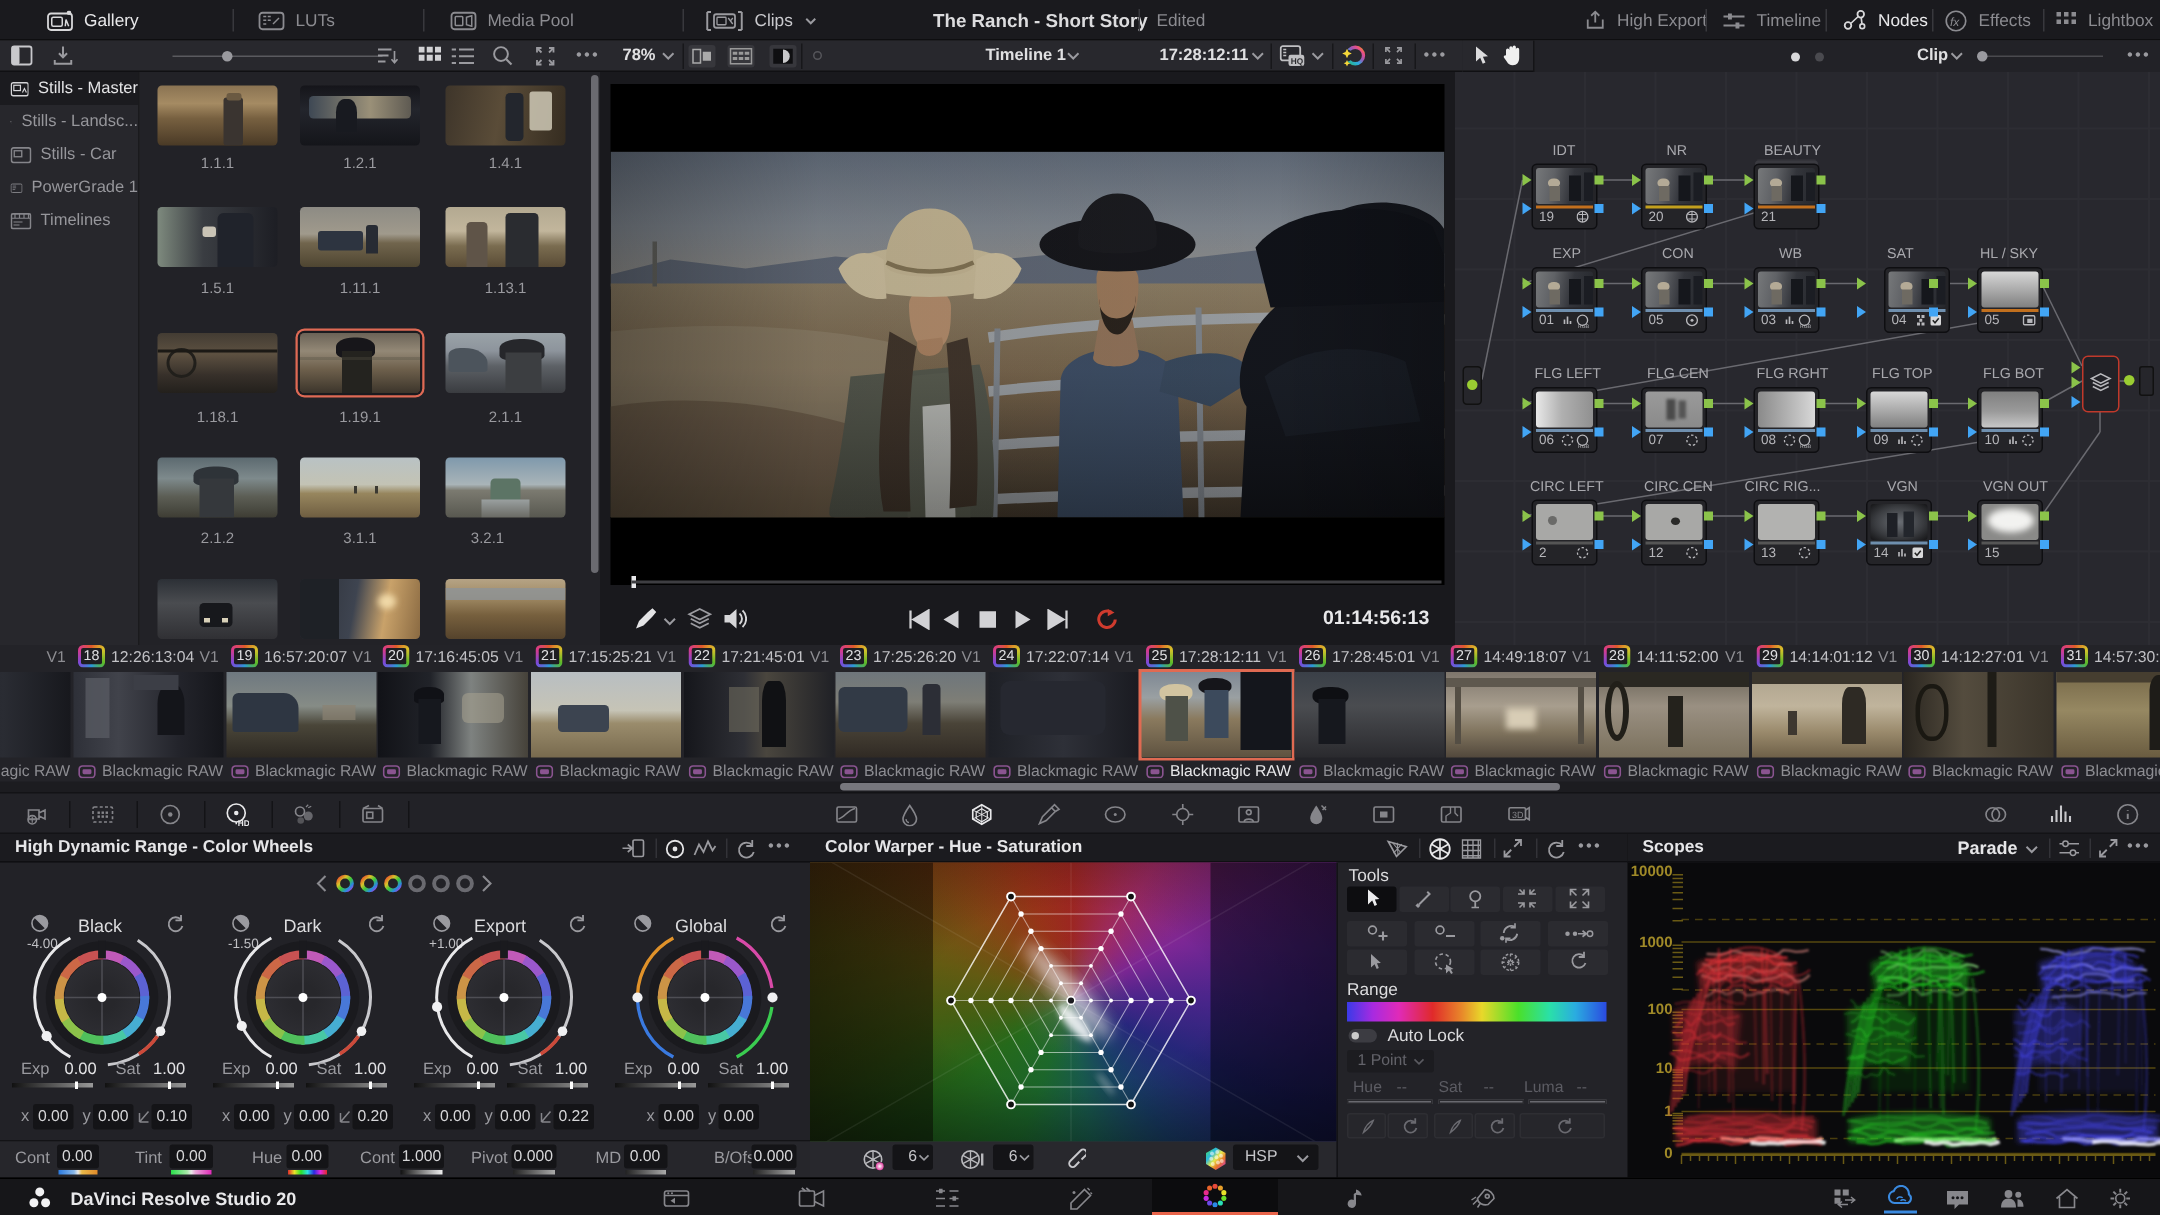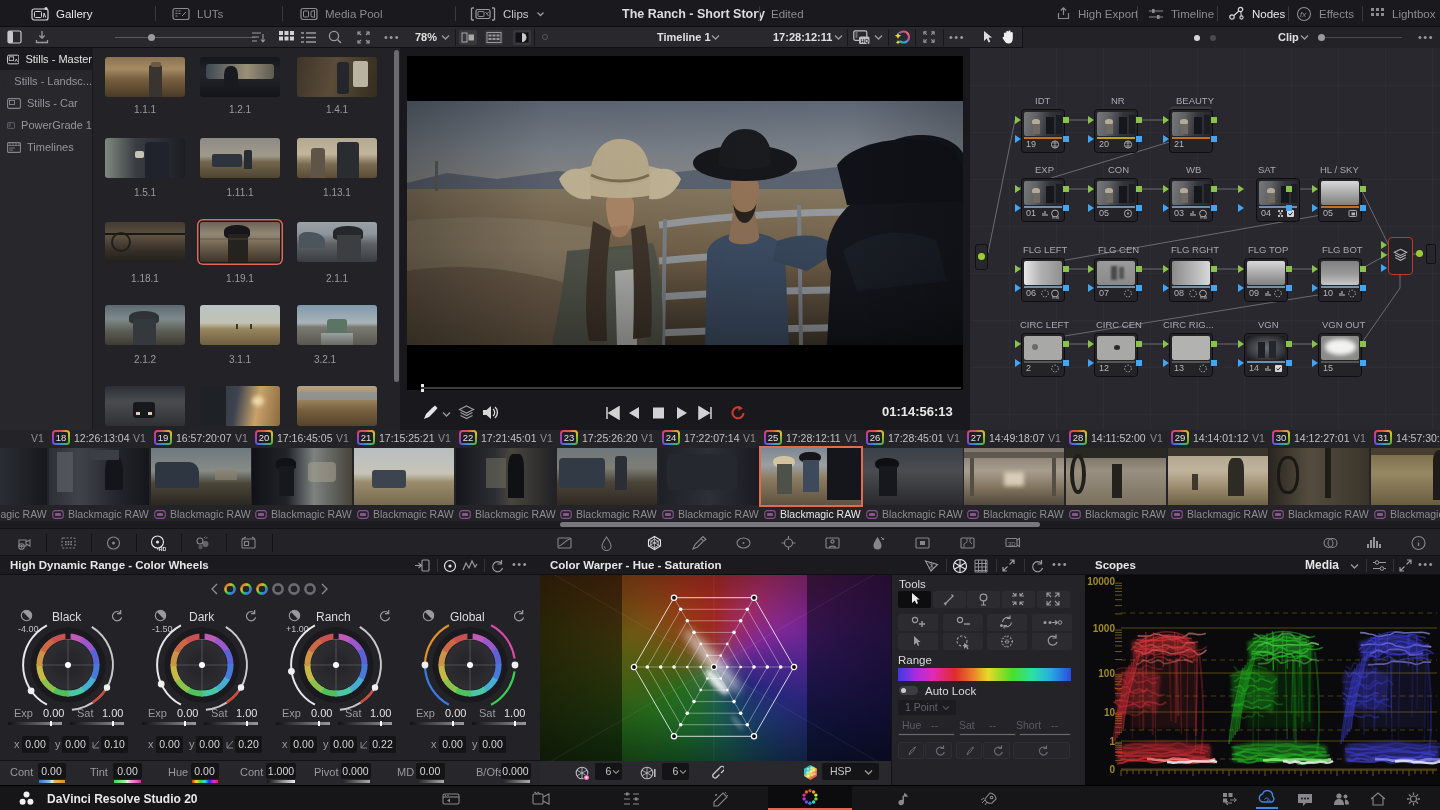--- a/index.html
+++ b/index.html
@@ -1300,21 +1300,21 @@
     <div class="abs" style="left:204px;top:166px;width:54px;height:2.5px;background:linear-gradient(90deg,#111,#999);"></div>
     <div class="abs" style="left:246px;top:164.5px;width:2px;height:5px;background:#fff;"></div>
     <div class="abs txt" style="left:148px;top:182px;">x</div>
     <div class="abs" style="left:156px;top:180px;width:27px;height:17px;background:#141417;border-radius:2px;color:#d6d6d8;font-size:10.5px;text-align:center;line-height:17px;">0.00</div>
     <div class="abs txt" style="left:189px;top:182px;">y</div>
     <div class="abs" style="left:196px;top:180px;width:27px;height:17px;background:#141417;border-radius:2px;color:#d6d6d8;font-size:10.5px;text-align:center;line-height:17px;">0.00</div>
     <svg class="abs" style="left:226px;top:184px;" width="8" height="9" viewBox="0 0 8 9">
         <path d="M1 8 L7 1 M1 8 h6 M1 8 V2" stroke="#85858a" stroke-width="1"></path>
       </svg>
     <div class="abs" style="left:235px;top:180px;width:27px;height:17px;background:#141417;border-radius:2px;color:#d6d6d8;font-size:10.5px;text-align:center;line-height:17px;">0.20</div>
-    <div class="abs" style="left:316px;top:54px;color:#dcdcde;font-size:12px;">Ranch</div>
+    <div class="abs" style="left:316px;top:54px;color:#dcdcde;font-size:12px;">Export</div>
     <svg class="abs" style="left:288px;top:53px;" width="13" height="13" viewBox="0 0 13 13">
         <circle cx="6.5" cy="6.5" r="5.2" fill="none" stroke="#9a9a9f" stroke-width="1.1"></circle>
         <path d="M6.5 1.3 A5.2 5.2 0 0 1 6.5 11.7 Z" fill="#9a9a9f" transform="rotate(-45 6.5 6.5)"></path>
       </svg>
     <svg class="abs" style="left:378px;top:53px;" width="13" height="13" viewBox="0 0 14 14">
         <path d="M11.5 4.5 A5 5 0 1 0 12.5 9" fill="none" stroke="#9a9a9f" stroke-width="1.3"></path>
         <path d="M11.5 1 v4 h-4" fill="none" stroke="#9a9a9f" stroke-width="1.3"></path>
       </svg>
     <div class="abs" style="left:286px;top:68px;color:#c0c0c4;font-size:9px;">+1.00</div>
     <svg class="abs" style="left:288px;top:61px;" width="96" height="96" viewBox="0 0 96 96">
@@ -1671,21 +1671,21 @@
     <div class="abs" style="left:358px;top:144px;width:58px;height:15px;background:#1c1c20;border-radius:2px;">
         <span style="position:absolute;left:7px;top:1px;color:#63636a;font-size:10.5px;">1 Point</span>
         <svg class="abs" style="left:44px;top:5px;" width="8" height="6" viewBox="0 0 9 7">
           <path d="M1 1.5 L4.5 5 L8 1.5" stroke="#5a5a60" stroke-width="1.3" fill="none"></path>
         </svg>
       </div>
     <div class="abs" style="left:362px;top:163px;color:#5c5c63;font-size:10.5px;">Hue</div>
     <div class="abs" style="left:391px;top:163px;color:#5c5c63;font-size:10.5px;">--</div>
     <div class="abs" style="left:419px;top:163px;color:#5c5c63;font-size:10.5px;">Sat</div>
     <div class="abs" style="left:449px;top:163px;color:#5c5c63;font-size:10.5px;">--</div>
-    <div class="abs" style="left:476px;top:163px;color:#5c5c63;font-size:10.5px;">Short</div>
+    <div class="abs" style="left:476px;top:163px;color:#5c5c63;font-size:10.5px;">Luma</div>
     <div class="abs" style="left:511px;top:163px;color:#5c5c63;font-size:10.5px;">--</div>
     <div class="abs" style="left:358px;top:177px;width:57px;height:3px;background:#69696f;border:1px solid #2a2a2e;"></div>
     <div class="abs" style="left:419px;top:177px;width:57px;height:3px;background:#69696f;border:1px solid #2a2a2e;"></div>
     <div class="abs" style="left:479px;top:177px;width:52px;height:3px;background:#69696f;border:1px solid #2a2a2e;"></div>
     <div style="position:absolute;height:17px;background:#2b2b30;border-radius:2px;left:358px;top:186px;width:26px;background:#26262b;border:1px solid #2e2e33;"><svg width="26" height="15" viewBox="0 0 22 15" preserveAspectRatio="xMidYMid meet">
           <path d="M8 12 C9 8 12 5 14.5 4 C13.5 7 10.5 10 8 12 Z" fill="none" stroke="#6a6a70" stroke-width="1"></path>
         </svg></div>
     <div style="position:absolute;height:17px;background:#2b2b30;border-radius:2px;left:385px;top:186px;width:27px;background:#26262b;border:1px solid #2e2e33;"><svg width="27" height="15" viewBox="0 0 22 15" preserveAspectRatio="xMidYMid meet">
           <path d="M15 5.5 A4 4 0 1 0 15.8 9" fill="none" stroke="#6a6a70" stroke-width="1.2"></path>
           <path d="M15 2.5 v3 h-3" fill="none" stroke="#6a6a70" stroke-width="1.2"></path>
@@ -1698,21 +1698,21 @@
           <path d="M15 2.5 v3 h-3" fill="none" stroke="#6a6a70" stroke-width="1.2"></path>
         </svg></div>
     <div style="position:absolute;height:17px;background:#2b2b30;border-radius:2px;left:473px;top:186px;width:57px;background:#26262b;border:1px solid #2e2e33;"><svg width="57" height="15" viewBox="0 0 22 15" preserveAspectRatio="xMidYMid meet">
           <path d="M15 5.5 A4 4 0 1 0 15.8 9" fill="none" stroke="#6a6a70" stroke-width="1.2"></path>
           <path d="M15 2.5 v3 h-3" fill="none" stroke="#6a6a70" stroke-width="1.2"></path>
         </svg></div>
   </div>
   <div id="scopes" class="abs panel">
     <div class="phead" style="background:#1b1b1f;">
         <div class="ptitle">Scopes</div>
-        <div class="abs" style="left:220px;top:2px;color:#e6e6e8;font-size:12px;font-weight:bold;">Media</div>
+        <div class="abs" style="left:220px;top:2px;color:#e6e6e8;font-size:12px;font-weight:bold;">Parade</div>
         <svg class="abs" style="left:265px;top:7px;" width="9" height="7" viewBox="0 0 9 7">
           <path d="M1 1.5 L4.5 5 L8 1.5" stroke="#9a9a9f" stroke-width="1.3" fill="none"></path>
         </svg>
         <div class="abs" style="left:281px;top:3px;width:1px;height:13px;background:#333338;"></div>
         <svg class="abs" style="left:287px;top:3px;" width="15" height="13" viewBox="0 0 15 13">
           <path d="M1 3.5 h13 M1 9.5 h13" stroke="#9a9a9f" stroke-width="1.1"></path>
           <circle cx="5" cy="3.5" r="1.8" fill="#1b1b1f" stroke="#9a9a9f"></circle>
           <circle cx="10" cy="9.5" r="1.8" fill="#1b1b1f" stroke="#9a9a9f"></circle>
         </svg>
         <div class="abs" style="left:308px;top:3px;width:1px;height:13px;background:#333338;"></div>

